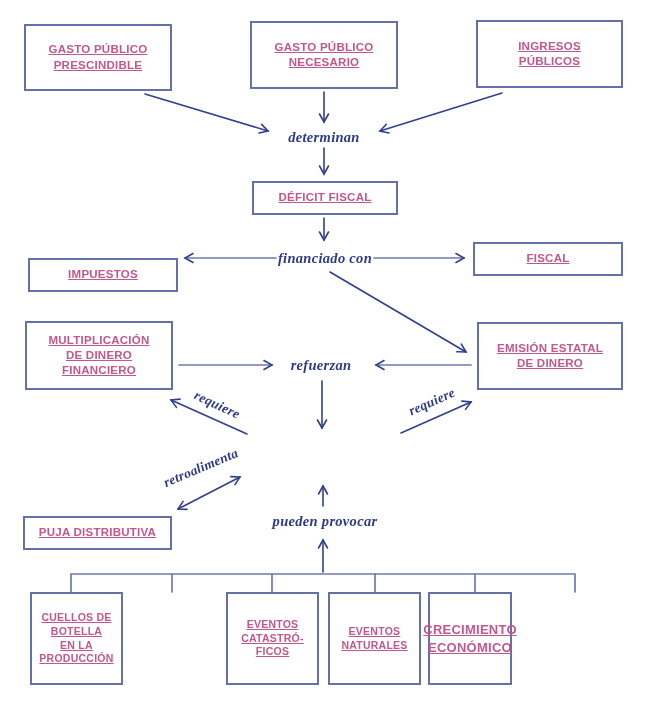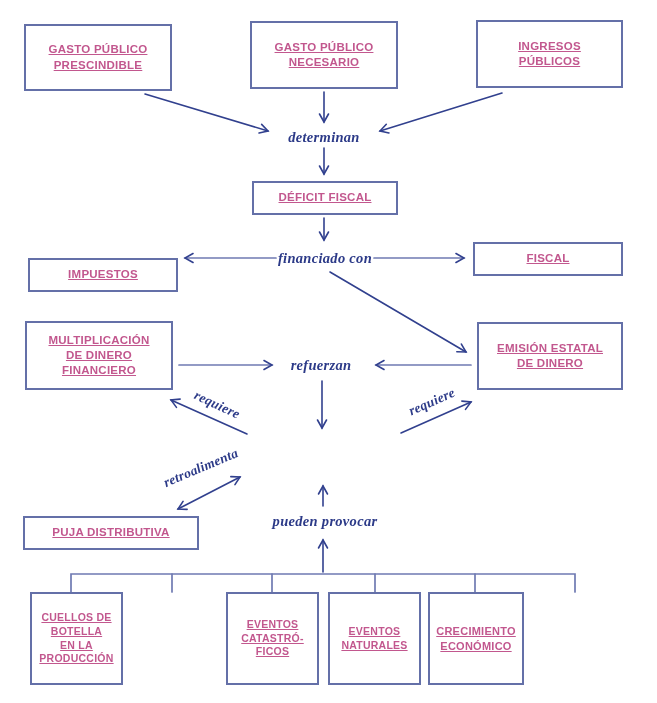--- a/index.html
+++ b/index.html
@@ -37,26 +37,26 @@
 
   .b-gasto-presc{left:24px;top:24px;width:148px;height:67px;}
   .b-gasto-nec{left:250px;top:21px;width:148px;height:68px;}
   .b-ingresos{left:476px;top:20px;width:147px;height:68px;}
   .b-deficit{left:252px;top:181px;width:146px;height:34px;}
   .b-impuestos{left:28px;top:243px;width:150px;height:34px;margin-top:15px;}
   .b-deuda{left:473px;top:242px;width:150px;height:34px;}
   .b-mult{left:25px;top:321px;width:148px;height:69px;}
   .b-emision{left:477px;top:322px;width:146px;height:68px;}
   .b-inflacion{left:250px;top:439px;width:147px;height:33px;font-size:12px;}
-  .b-puja{left:23px;top:516px;width:176px;height:34px;}
+  .b-puja{left:23px;top:516px;width:149px;height:34px;}
   .b-cuellos{left:24px;top:592px;width:93px;height:93px;font-size:10.5px;margin-left:6px;}
   .b-deval{left:126px;top:592px;width:93px;height:93px;font-size:10.5px;}
   .b-catastr{left:226px;top:592px;width:93px;height:93px;font-size:10.5px;}
   .b-naturales{left:328px;top:592px;width:93px;height:93px;font-size:10.5px;}
-  .b-crecimiento{left:428px;top:592px;width:96px;height:93px;font-size:11px;}
+  .b-crecimiento{left:428px;top:592px;width:84px;height:93px;font-size:13px;}
   .b-aumento{left:529px;top:592px;width:94px;height:93px;font-size:10.5px;}
 
   .l-determinan{left:324px;top:137px;}
   .l-financiado{left:325px;top:258px;}
   .l-refuerzan{left:321px;top:365px;}
   .l-requiere-left{left:217px;top:405px;transform:translate(-50%,-50%) rotate(25deg);}
   .l-requiere-right{left:432px;top:402px;transform:translate(-50%,-50%) rotate(-24deg);}
   .l-retroalimenta{left:201px;top:468px;transform:translate(-50%,-50%) rotate(-23deg);}
   .l-pueden{left:325px;top:521px;}
 </style>

